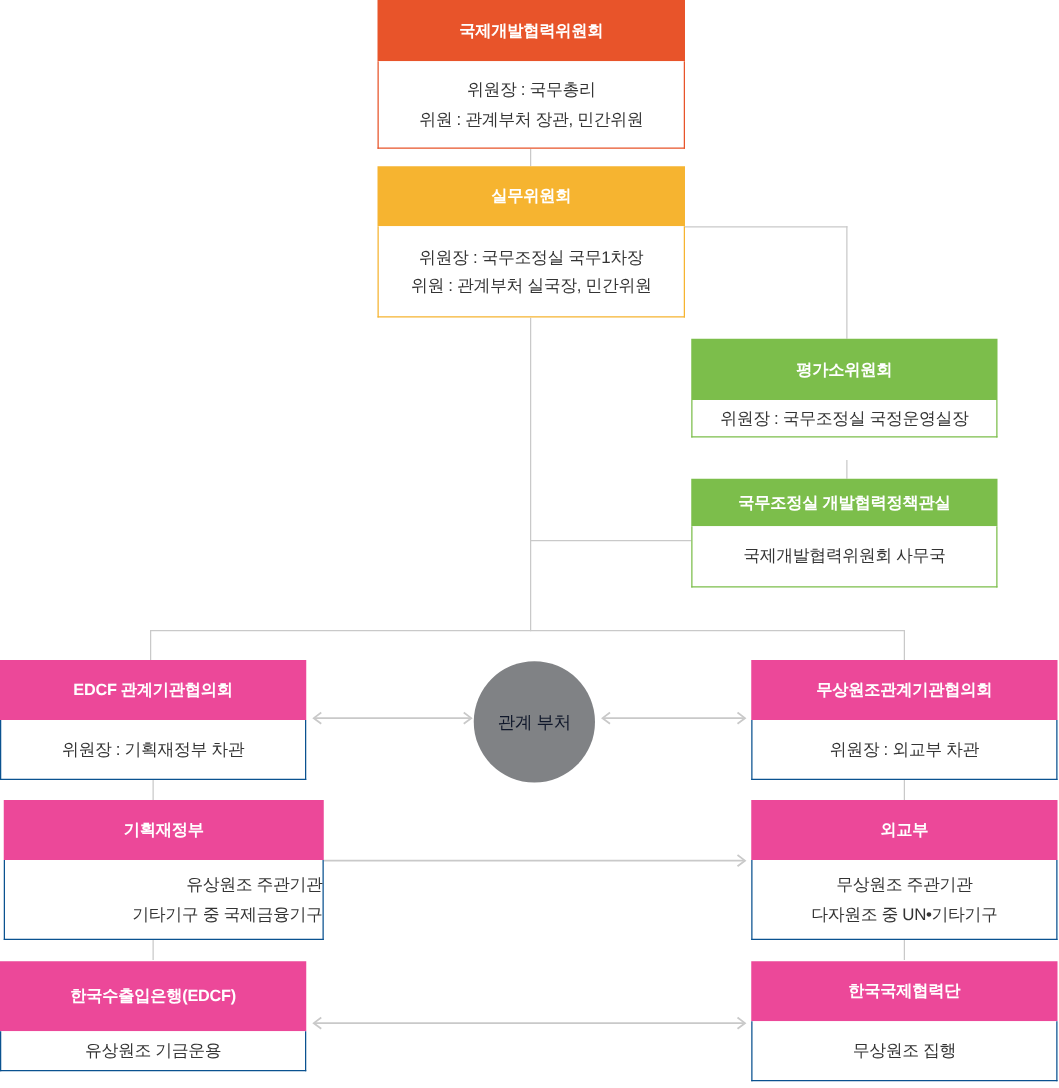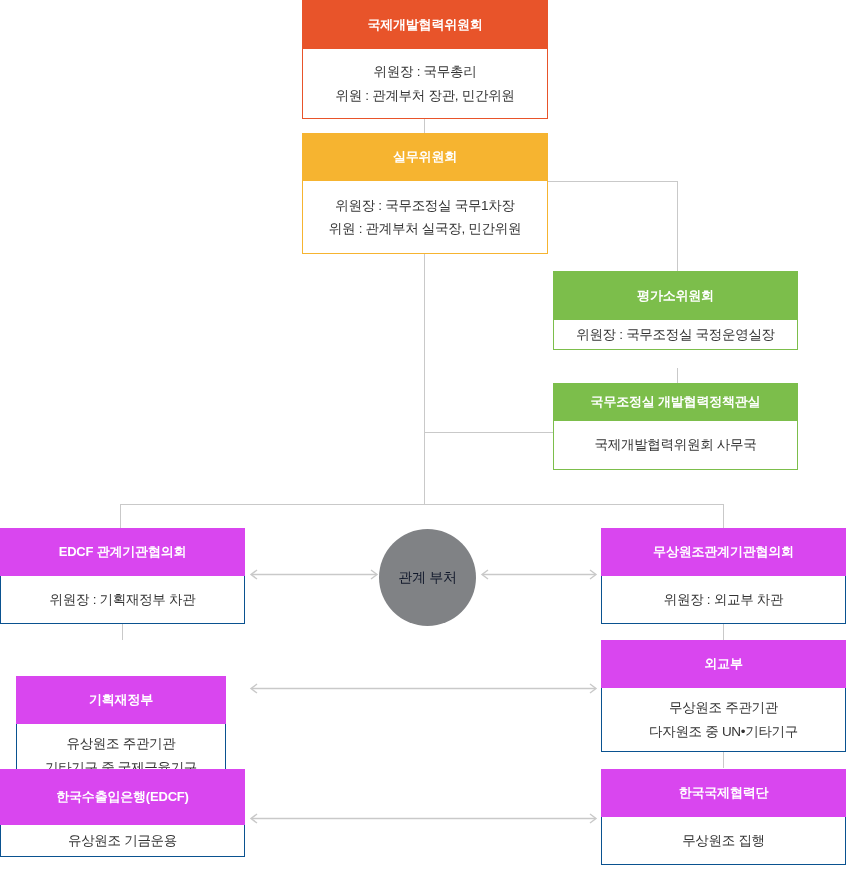--- a/index.html
+++ b/index.html
@@ -55,21 +55,21 @@
   
   .node.orange .hd { background: #e8542a; }
   .node.orange .bd { border: 1px solid #e8542a; border-top: none; }
   
   .node.yellow .hd { background: #f6b430; }
   .node.yellow .bd { border: 1px solid #f6b430; border-top: none; }
   
   .node.green .hd { background: #7cbe4b; }
   .node.green .bd { border: 1px solid #7cbe4b; border-top: none; }
   
-  .node.blue .hd { background: #d946ef; }
+  .node.blue .hd { background: #ec4899; }
   .node.blue .bd { border: 1px solid #0a5290; border-top: none; }
 
   
   .ln-h, .ln-v {
     position: absolute;
     background: #c9c9c9;
   }
   .ln-h { height: 1px; }
   .ln-v { width: 1px; }
 
@@ -185,23 +185,23 @@
     </div>
   </div>
 
   <div class="node blue" style="left:601px; top:528px; width:245px;">
     <div class="hd" style="height:48px;">무상원조관계기관협의회</div>
     <div class="bd" style="height:48px;">
       <span class="ln">위원장 : 외교부 차관</span>
     </div>
   </div>
 
-  <div class="node blue" style="left:16px; top:640px; width:210px;margin-top:36px;">
+  <div class="node blue" style="left:3px; top:640px; width:256px;">
     <div class="hd" style="height:48px;">기획재정부</div>
-    <div class="bd" style="height:64px;">
+    <div class="bd" style="height:64px;align-items:flex-end;">
       <span class="ln">유상원조 주관기관</span>
       <span class="ln">기타기구 중 국제금융기구</span>
     </div>
   </div>
 
   <div class="node blue" style="left:601px; top:640px; width:245px;">
     <div class="hd" style="height:48px;text-align:center;">외교부</div>
     <div class="bd" style="height:64px;">
       <span class="ln">무상원조 주관기관</span>
       <span class="ln">다자원조 중 UN•기타기구</span>

